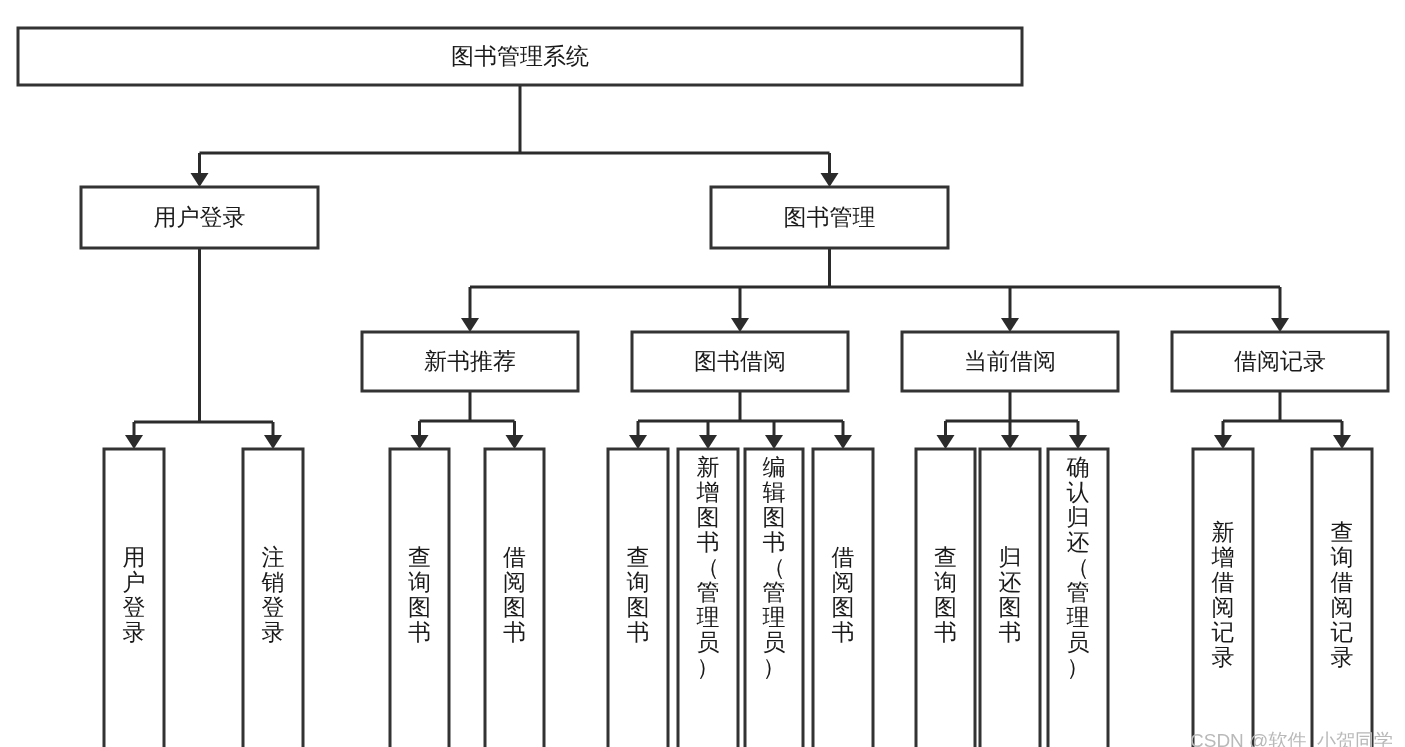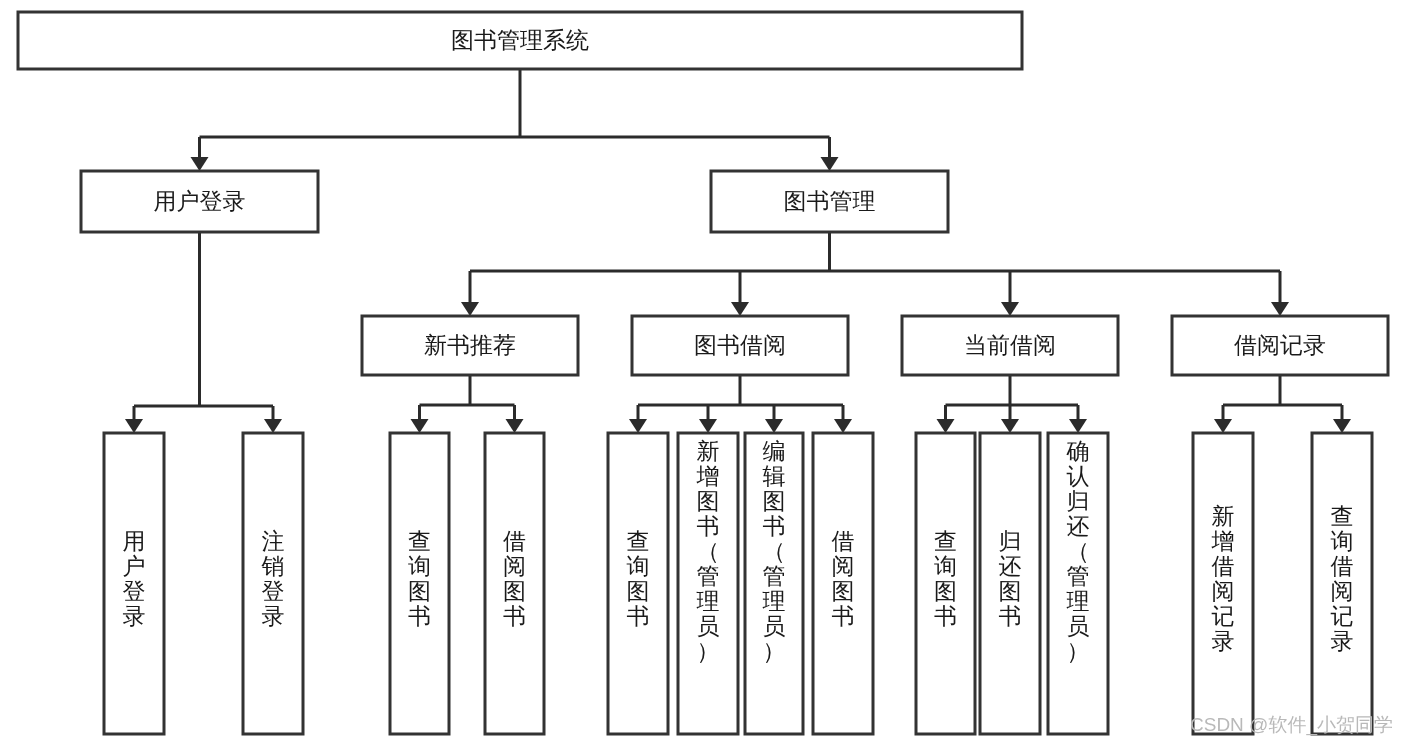--- a/index.html
+++ b/index.html
@@ -11,21 +11,21 @@
   body {
     width: 1405px;
     height: 747px;
     font-family: "Liberation Sans", "DejaVu Sans", sans-serif;
     overflow: hidden;
     position: relative;
   }
   #diagram-root {
     position: absolute;
     left: 0;
-    top: 0;
+    top: 16px;
     width: 1405px;
     height: 567px;
   }
   svg.flow {
     display: block;
     width: 1405px;
     height: 747px;
   }
   .node-rect {
     fill: #ffffff;

